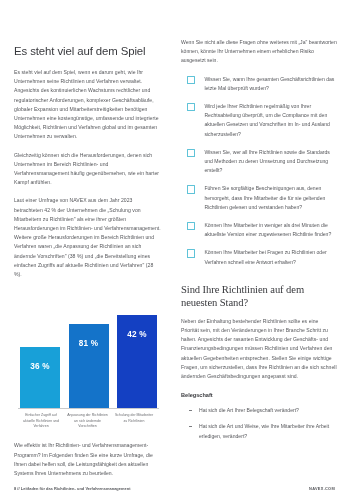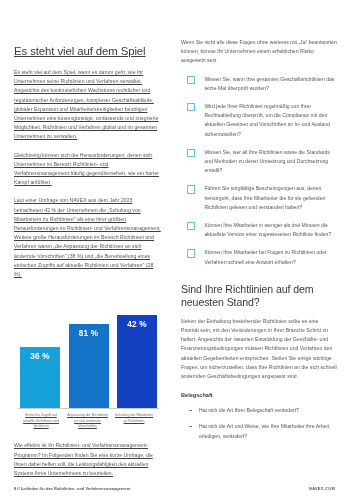--- a/index.html
+++ b/index.html
@@ -6,30 +6,30 @@
   body{
     width:349px;height:500px;
     background:#ffffff;
     font-family:"Liberation Sans", sans-serif;
     color:#3f4044;
     overflow:hidden;
   }
   .page{position:relative;width:349px;height:500px;box-sizing:border-box;}
   .cols{position:absolute;left:0;top:0;width:349px;height:470px;display:flex;}
   .col{box-sizing:border-box;}
-  .col-left{width:175px;padding:44px 14px 0 14px;text-decoration:underline;}
+  .col-left{width:175px;padding:44px 14px 0 14px;}
   .col-right{width:174px;padding:38px 12px 0 6px;}
 
   h1.sec-title{
     font-size:11.4px;line-height:14px;font-weight:400;color:#38393d;
     margin:0 0 10px 0;letter-spacing:-0.1px;
   }
   h2.sub-title{
     font-size:10.6px;line-height:13px;font-weight:400;color:#38393d;
-    margin:16px 0 8px 0;letter-spacing:-0.1px;
+    margin:16px 0 8px 0;letter-spacing:-0.1px;font-family:Liberation Serif, serif;
   }
   p.body{
     font-size:5.1px;line-height:9.2px;color:#55565a;margin:0 0 9px 0;
     text-align:left;letter-spacing:0.04px;
   }
   .intro{font-size:5.1px;line-height:9.2px;color:#55565a;margin:0 0 9px 0;}
 
   
   .check-list{margin:0;padding:0;list-style:none;}
   .check-item{display:flex;align-items:flex-start;margin:0 0 9px 0;}
@@ -44,21 +44,21 @@
   .bullet-list{margin:0;padding:0;list-style:none;}
   .bullet-item{display:flex;align-items:flex-start;margin:0 0 7px 0;}
   .dash{flex:0 0 auto;width:3px;height:1px;background:#7b7c80;margin:4px 7px 0 8px;}
   .bullet-text{font-size:5.1px;line-height:9.2px;color:#55565a;}
 
   
   .chart{position:relative;margin:12px 0 0 0;height:118px;}
   .bars{position:absolute;left:6px;right:4px;bottom:0;height:112px;display:flex;align-items:flex-end;justify-content:space-between;}
   .bar-col{width:40px;display:flex;flex-direction:column;justify-content:flex-end;align-items:center;}
   .bar{width:40px;display:flex;justify-content:center;align-items:flex-start;}
-  .bar-val{font-size:8.2px;font-weight:700;color:#ffffff;padding-top:5px;letter-spacing:0.2px;}
+  .bar-val{font-size:8.2px;font-weight:700;color:#ffffff;padding-top:15px;letter-spacing:0.2px;}
   .axis{position:absolute;left:4px;right:2px;bottom:0;height:0.8px;background:#c9cacc;}
   .cat-row{display:flex;justify-content:space-between;padding:4px 6px 0 6px;}
   .cat{width:42px;font-size:3.5px;line-height:5.4px;color:#6d6e72;text-align:center;}
 
   .note{font-size:5.1px;line-height:9.2px;color:#55565a;margin:12px 0 0 0;}
 
   
   .footer{position:absolute;left:0;bottom:0;width:349px;height:30px;}
   .footer-left{position:absolute;left:14px;bottom:9px;font-size:3.9px;color:#55565a;font-weight:700;letter-spacing:0.05px;}
   .footer-right{position:absolute;right:14px;bottom:9px;font-size:3.9px;color:#55565a;font-weight:700;letter-spacing:0.3px;}

